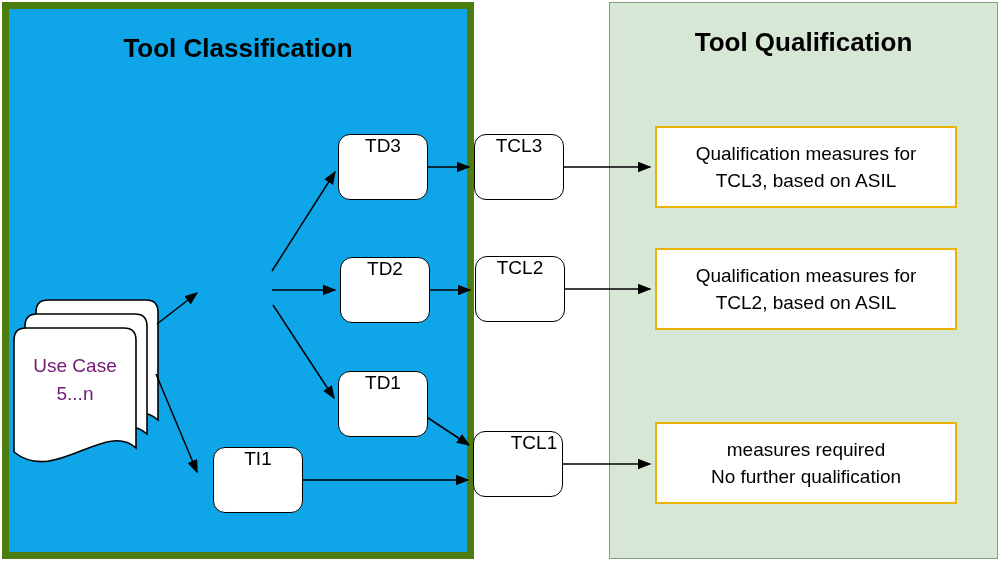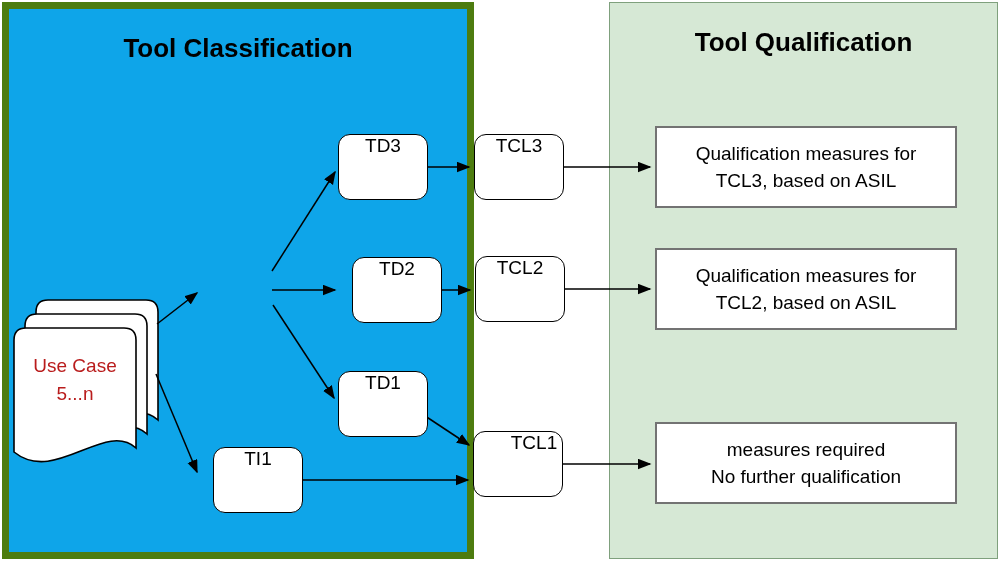--- a/index.html
+++ b/index.html
@@ -27,44 +27,44 @@
   .node {
     position: absolute; box-sizing: border-box;
     width: 90px; height: 66px;
     background: #ffffff; border: 1.6px solid #000000; border-radius: 12px;
     display: flex; align-items: flex-start; justify-content: center;
     font-size: 19px; color: #000000;
   }
   #node-ti2  { left: 203px; top: 255px; }
   #node-ti1  { left: 213px; top: 447px; }
   #node-td3  { left: 338px; top: 134px; }
-  #node-td2  { left: 352px; top: 257px; }
+  #node-td2  { left: 340px; top: 257px; }
   #node-td1  { left: 338px; top: 371px; }
   #node-tcl3 { left: 474px; top: 134px; }
   #node-tcl2 { left: 475px; top: 256px; }
   #node-tcl1 { left: 473px; top: 431px; padding-left: 32px; }
   .qual-box {
     position: absolute; box-sizing: border-box;
     left: 655px; width: 302px; height: 82px;
-    background: #ffffff; border: 2px solid #737373;
+    background: #ffffff; border: 2px solid #eab308;
     display: flex; flex-direction: column; align-items: center; justify-content: center;
     font-size: 19px; line-height: 27px; color: #000000; text-align: center;
   }
   #qual-box-1 { top: 126px; }
   #qual-box-2 { top: 248px; }
   #qual-box-3 { top: 422px; }
   #edges-svg, #doc-svg {
     position: absolute; left: 0; top: 0; width: 1000px; height: 562px;
     pointer-events: none;
   }
   .edge { stroke: #000000; stroke-width: 1.5; fill: none; }
   .doc-shape { fill: #ffffff; stroke: #000000; stroke-width: 1.6; }
   .use-case-label {
     position: absolute; left: 14px; top: 352px; width: 122px;
-    text-align: center; font-size: 19px; line-height: 28px; color: #b91c1c;
+    text-align: center; font-size: 19px; line-height: 28px; color: #701a75;
   }
 </style>
 </head>
 <body>
 
 <div id="stage">
 
   <div class="panel panel-blue">
     <div class="panel-title">Tool Classification</div>
   </div>

